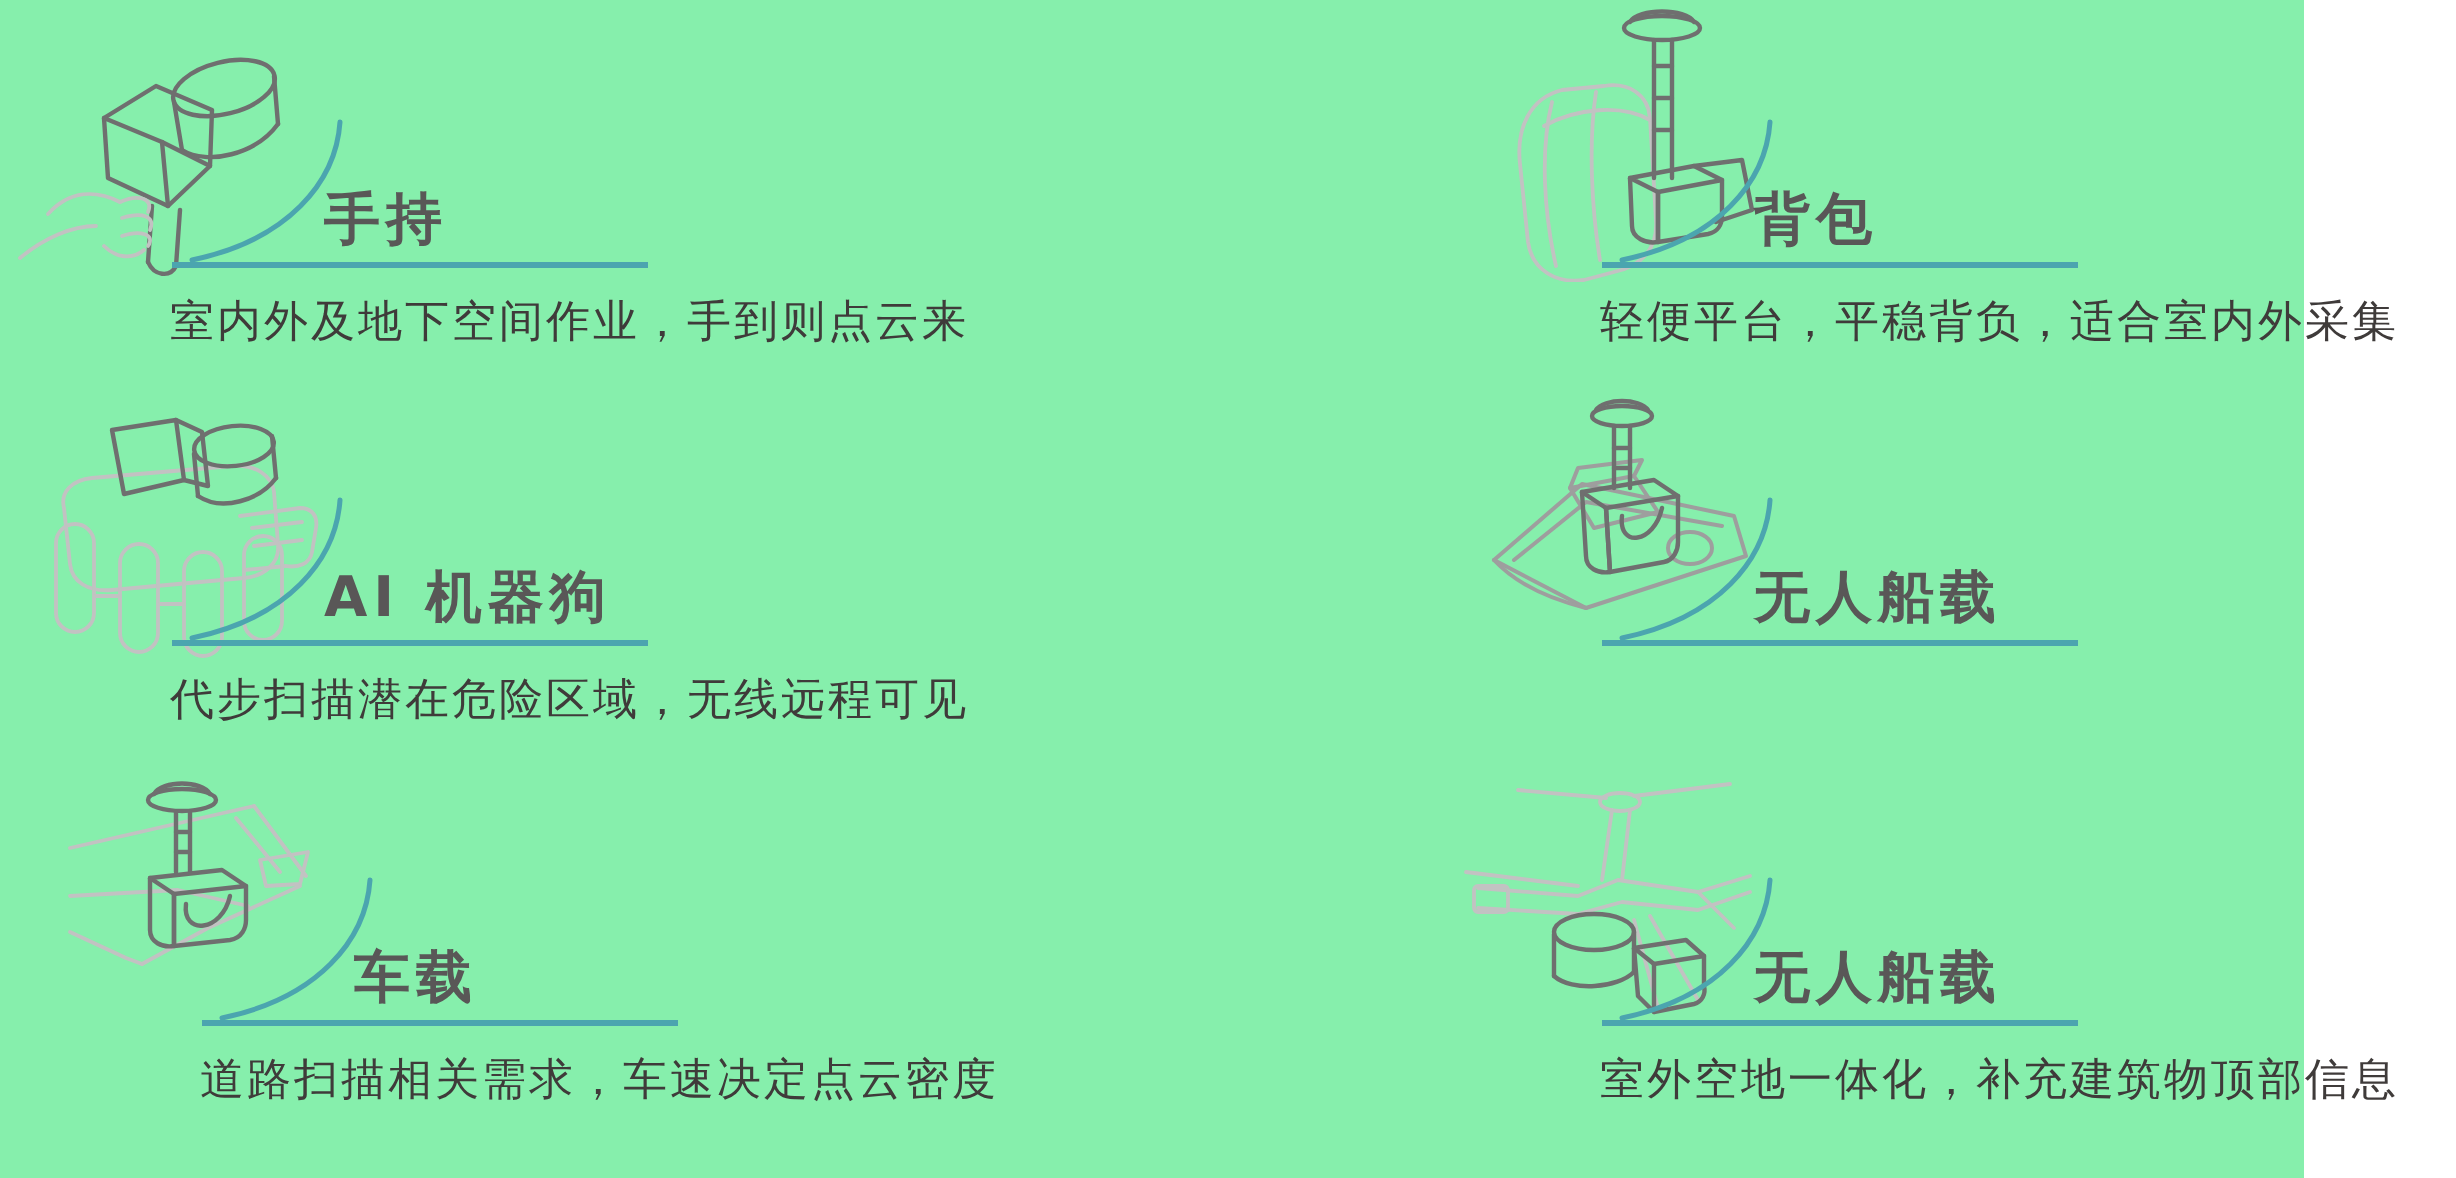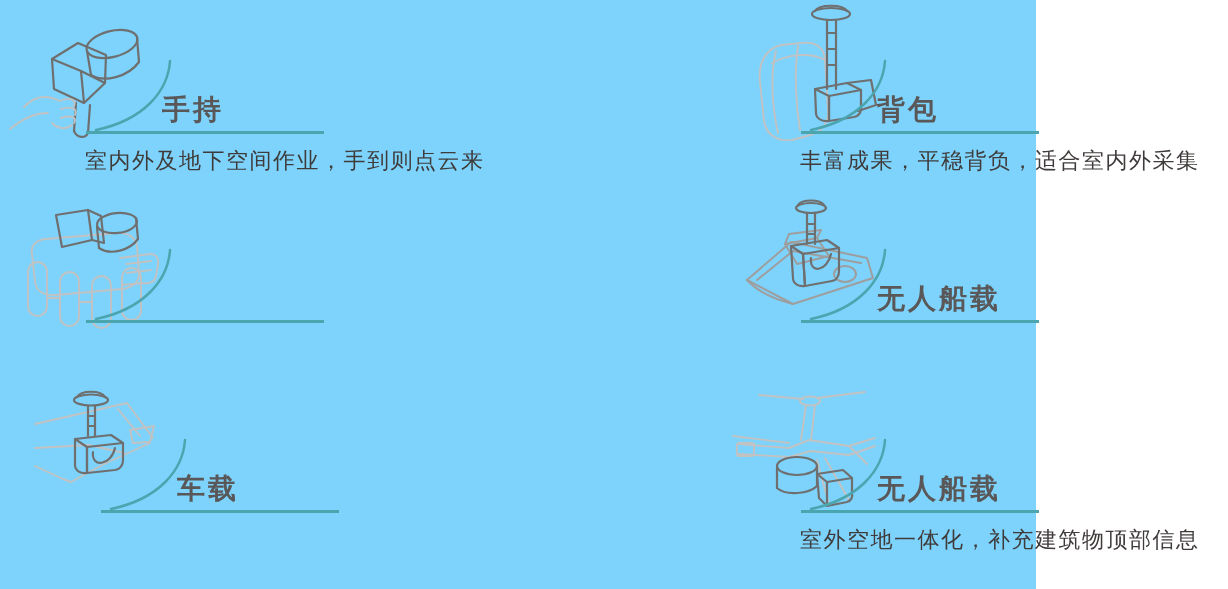--- a/index.html
+++ b/index.html
@@ -9,21 +9,21 @@
     --line-dark:#6f6f6f;
     --line-light:#c2c2c2;
     --line-mid:#9e9e9e;
   }
   *{margin:0;padding:0;box-sizing:border-box;}
   html,body{background:#ffffff;}
   body{
     font-family:"DejaVu Sans","Liberation Sans",sans-serif;
     width:1228px;height:589px;position:relative;overflow:hidden;
   }
-  .page{position:absolute;left:0;top:0;width:1036px;height:589px;background:#7dd3fc;}
+  .page{position:absolute;left:0;top:0;width:1152px;height:589px;background:#86efac;}
   .card{position:absolute;width:500px;height:186px;}
   .card.c0{left:10px;top:5px;}
   .card.c1{left:725px;top:5px;text-decoration:underline;}
   .card.c2{left:10px;top:194px;}
   .card.c3{left:725px;top:194px;text-align:right;}
   .card.c4{left:25px;top:384px;}
   .card.c5{left:725px;top:384px;}
 
   .illus{position:absolute;}
   .c0 .illus{left:-2px;top:6px;width:150px;height:135px;}
@@ -110,21 +110,21 @@
         <path class="dark" d="M72,88 L73,112 C73,118 80,121 86,120 L86,95"></path>
         <path class="dark" d="M86,95 L86,120 L111,116 C116,115 118,111 118,107 L118,89"></path>
         <path class="dark" d="M104,82 L128,79 L133,104 L115,110"></path>
       </svg>
     </div>
     <svg class="swoosh" viewBox="0 0 250 78">
       <path d="M86,2 C84,32 60,61 12,71"></path>
       <line x1="2" y1="73.5" x2="240" y2="73.5"></line>
     </svg>
     <div class="title">背包</div>
-    <div class="desc">丰富成果，平稳背负，适合室内外采集</div>
+    <div class="desc">轻便平台，平稳背负，适合室内外采集</div>
   </div>
 
   <div class="card c2">
     <div class="illus">
       <svg viewBox="0 0 170 125">
 
         <path class="light" d="M28,48 C26,40 32,34 42,33 L112,27 C124,26 132,32 133,40 L135,66 C136,76 128,82 118,83 L52,89 C40,90 32,85 31,76 Z"></path>
 
         <path class="light" d="M116,52 L146,48 C152,48 155,52 154,58 L152,70 C151,76 145,78 139,77 L118,79"></path>
         <path class="light" d="M122,58 L147,55 M123,67 L147,64"></path>
@@ -139,20 +139,22 @@
         <path class="dark" d="M84,4 L97,10 L100,37 L88,34"></path>
         <ellipse class="dark" cx="113" cy="17" rx="20" ry="10" transform="rotate(-6 113 17)"></ellipse>
         <path class="dark" d="M93,21 L95,42 M132,12 L134,33"></path>
         <path class="dark" d="M95,42 C107,50 126,44 134,33"></path>
       </svg>
     </div>
     <svg class="swoosh" viewBox="0 0 250 78">
       <path d="M86,2 C84,32 60,61 12,71"></path>
       <line x1="2" y1="73.5" x2="240" y2="73.5"></line>
     </svg>
+    <div class="title">AI 机器狗</div>
+    <div class="desc">代步扫描潜在危险区域，无线远程可见</div>
   </div>
 
   <div class="card c3">
     <div class="illus">
       <svg viewBox="0 0 145 125">
 
         <path class="mid" d="M14,84 L58,46 L134,62 L140,82 L60,108 Z"></path>
         <path class="mid" d="M24,84 L60,55 L128,67"></path>
         <path class="mid" d="M14,84 C26,97 44,104 60,108"></path>
 
@@ -198,20 +200,21 @@
         <path class="dark" d="M42,53 L42,79 C42,85 48,88 54,87 L54,61"></path>
         <path class="dark" d="M54,61 L54,87 L82,84 C88,83 90,78 90,74 L90,57"></path>
         <path class="dark" d="M60,66 C58,82 78,80 82,62"></path>
       </svg>
     </div>
     <svg class="swoosh" viewBox="0 0 250 78">
       <path d="M86,2 C84,32 60,61 12,71"></path>
       <line x1="2" y1="73.5" x2="240" y2="73.5"></line>
     </svg>
     <div class="title">车载</div>
+    <div class="desc">道路扫描相关需求，车速决定点云密度</div>
   </div>
 
   <div class="card c5">
     <div class="illus">
       <svg viewBox="0 0 150 122">
 
         <path class="light" d="M28,7 L72,11 M86,10 L134,4"></path>
         <ellipse class="light" cx="79" cy="13" rx="10" ry="4.5"></ellipse>
         <path class="light" d="M75,17 L70,52 M84,17 L80,52"></path>
 

